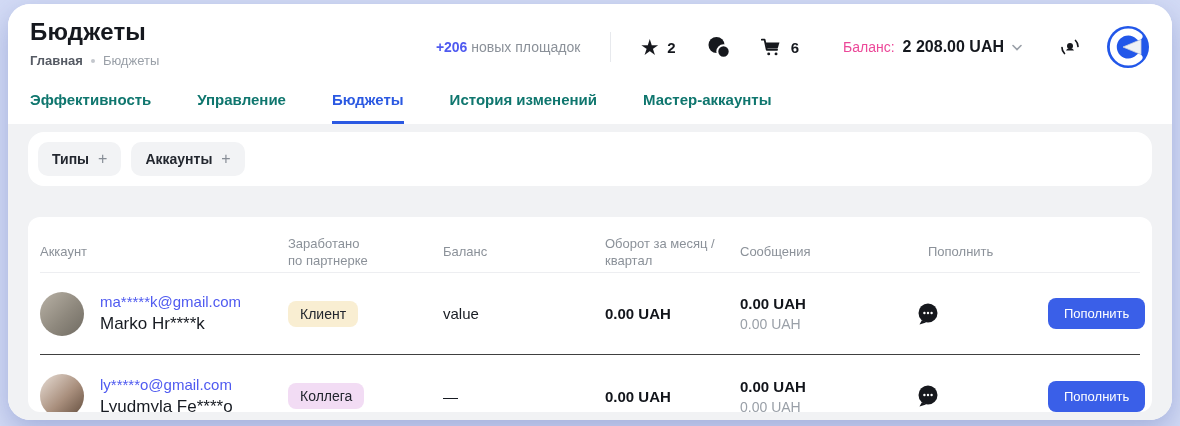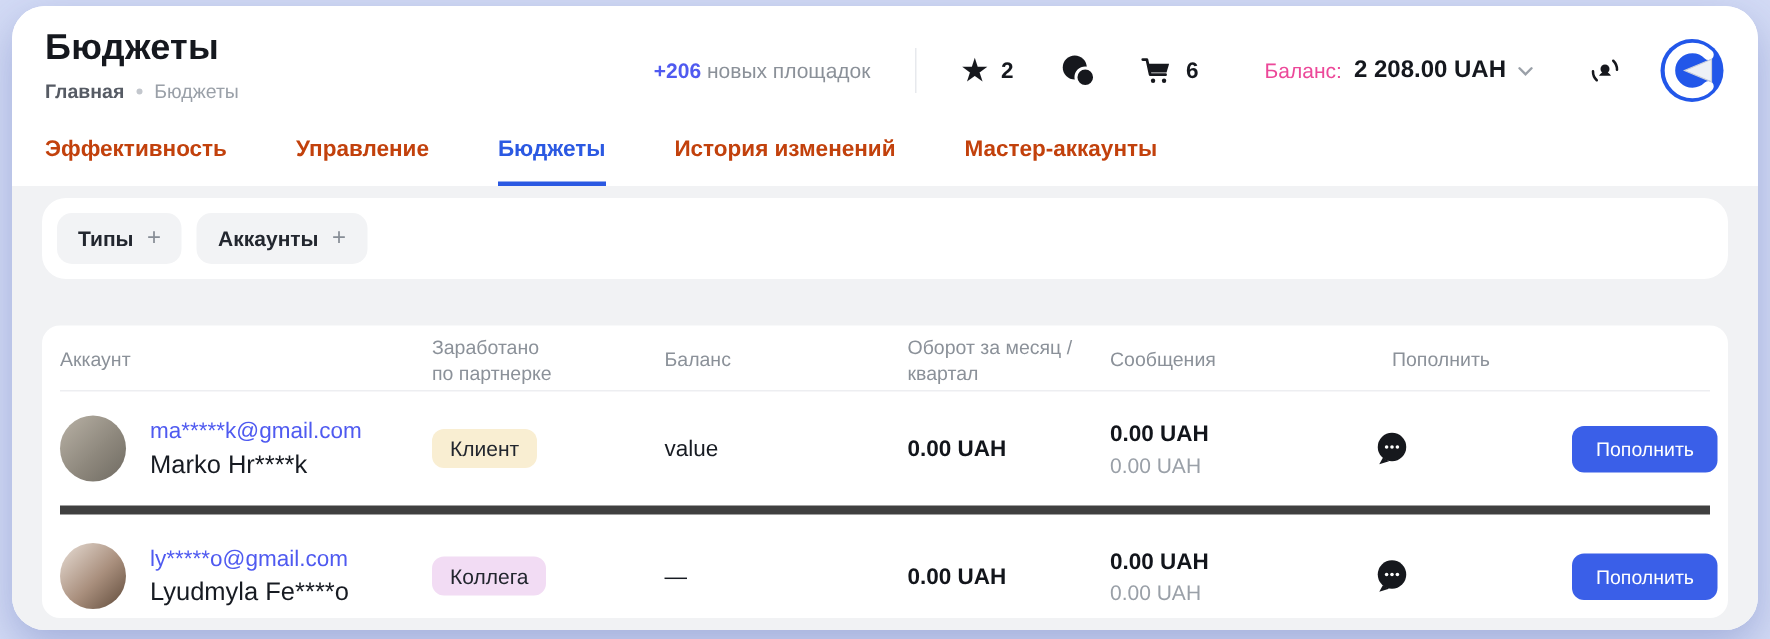--- a/index.html
+++ b/index.html
@@ -33,32 +33,32 @@
   .stat { display:flex; align-items:center; gap:9px; font-size:15px; font-weight:700; color:#15181e; cursor:pointer; }
   .star-glyph { font-size:19px; line-height:1; color:#16181d; }
   .icon-gap { margin-left:30px; }
   .balance { display:flex; align-items:center; gap:8px; margin-left:44px; cursor:pointer; white-space:nowrap; }
   .balance-label { font-size:14px; color:#ec4899; }
   .balance-value { font-size:16px; font-weight:700; color:#15181e; }
   .bell-wrap { margin-left:36px; cursor:pointer; }
   .logo { margin-left:24px; width:44px; height:44px; cursor:pointer; }
   
   .tabs { display:flex; gap:46px; margin-top:21px; padding-bottom:0; }
-  .tab { font-size:15px; font-weight:700; color:#c2410c; padding-bottom:13px; border-bottom:3px solid transparent; cursor:pointer; white-space:nowrap; }
+  .tab { font-size:15px; font-weight:700; color:#0f766e; padding-bottom:13px; border-bottom:3px solid transparent; cursor:pointer; white-space:nowrap; }
   .tab.active { color:#2b59e2; border-bottom-color:#2b59e2; }
   
   .gray { background:#f1f2f4; flex:1; padding:8px 20px; display:flex; flex-direction:column; overflow:hidden; }
   .filter-card { background:#fff; border-radius:16px; min-height:54px; padding:9px 10px; display:flex; align-items:center; gap:10px; }
   .chip { background:#f2f3f5; border-radius:10px; padding:9px 14px; font-size:14px; font-weight:600; color:#23272f; display:flex; align-items:center; gap:9px; cursor:pointer; }
   .chip .plus { color:#878d96; font-weight:400; font-size:16px; line-height:1; }
-  .table-card { background:#fff; border-radius:12px; margin-top:31px; padding:4px 12px; flex:1; overflow:hidden; }
+  .table-card { background:#fff; border-radius:12px; margin-top:31px; padding:16px 12px; flex:1; overflow:hidden; }
   .thead, .trow { display:grid; grid-template-columns:248px 155px 162px 135px 175px 120px 1fr; align-items:center; }
   .thead { height:40px; color:#8b9199; font-size:13px; border-bottom:1px solid #edeef1; }
   .th { white-space:pre-line; line-height:1.3; }
-  .trow { height:82px; border-bottom:6px solid #404040; }
+  .trow { height:82px; border-bottom:1px solid #404040; }
   .trow:last-child { border-bottom:none; }
   .acct { display:flex; align-items:center; gap:16px; }
   .avatar { width:44px; height:44px; border-radius:50%; flex:none; }
   .email { font-size:15px; color:#4f5af0; cursor:pointer; }
   .uname { font-size:17px; color:#171b22; margin-top:4px; }
   .badge { display:inline-block; padding:5px 12px; border-radius:8px; font-size:14px; color:#22262e; }
   .earned { font-size:15px; color:#171b22; }
   .bal-val { font-size:15px; font-weight:700; color:#12151b; }
   .turn-main { font-size:15px; font-weight:700; color:#12151b; }
   .turn-sec { font-size:14px; color:#9aa0a8; margin-top:4px; }

